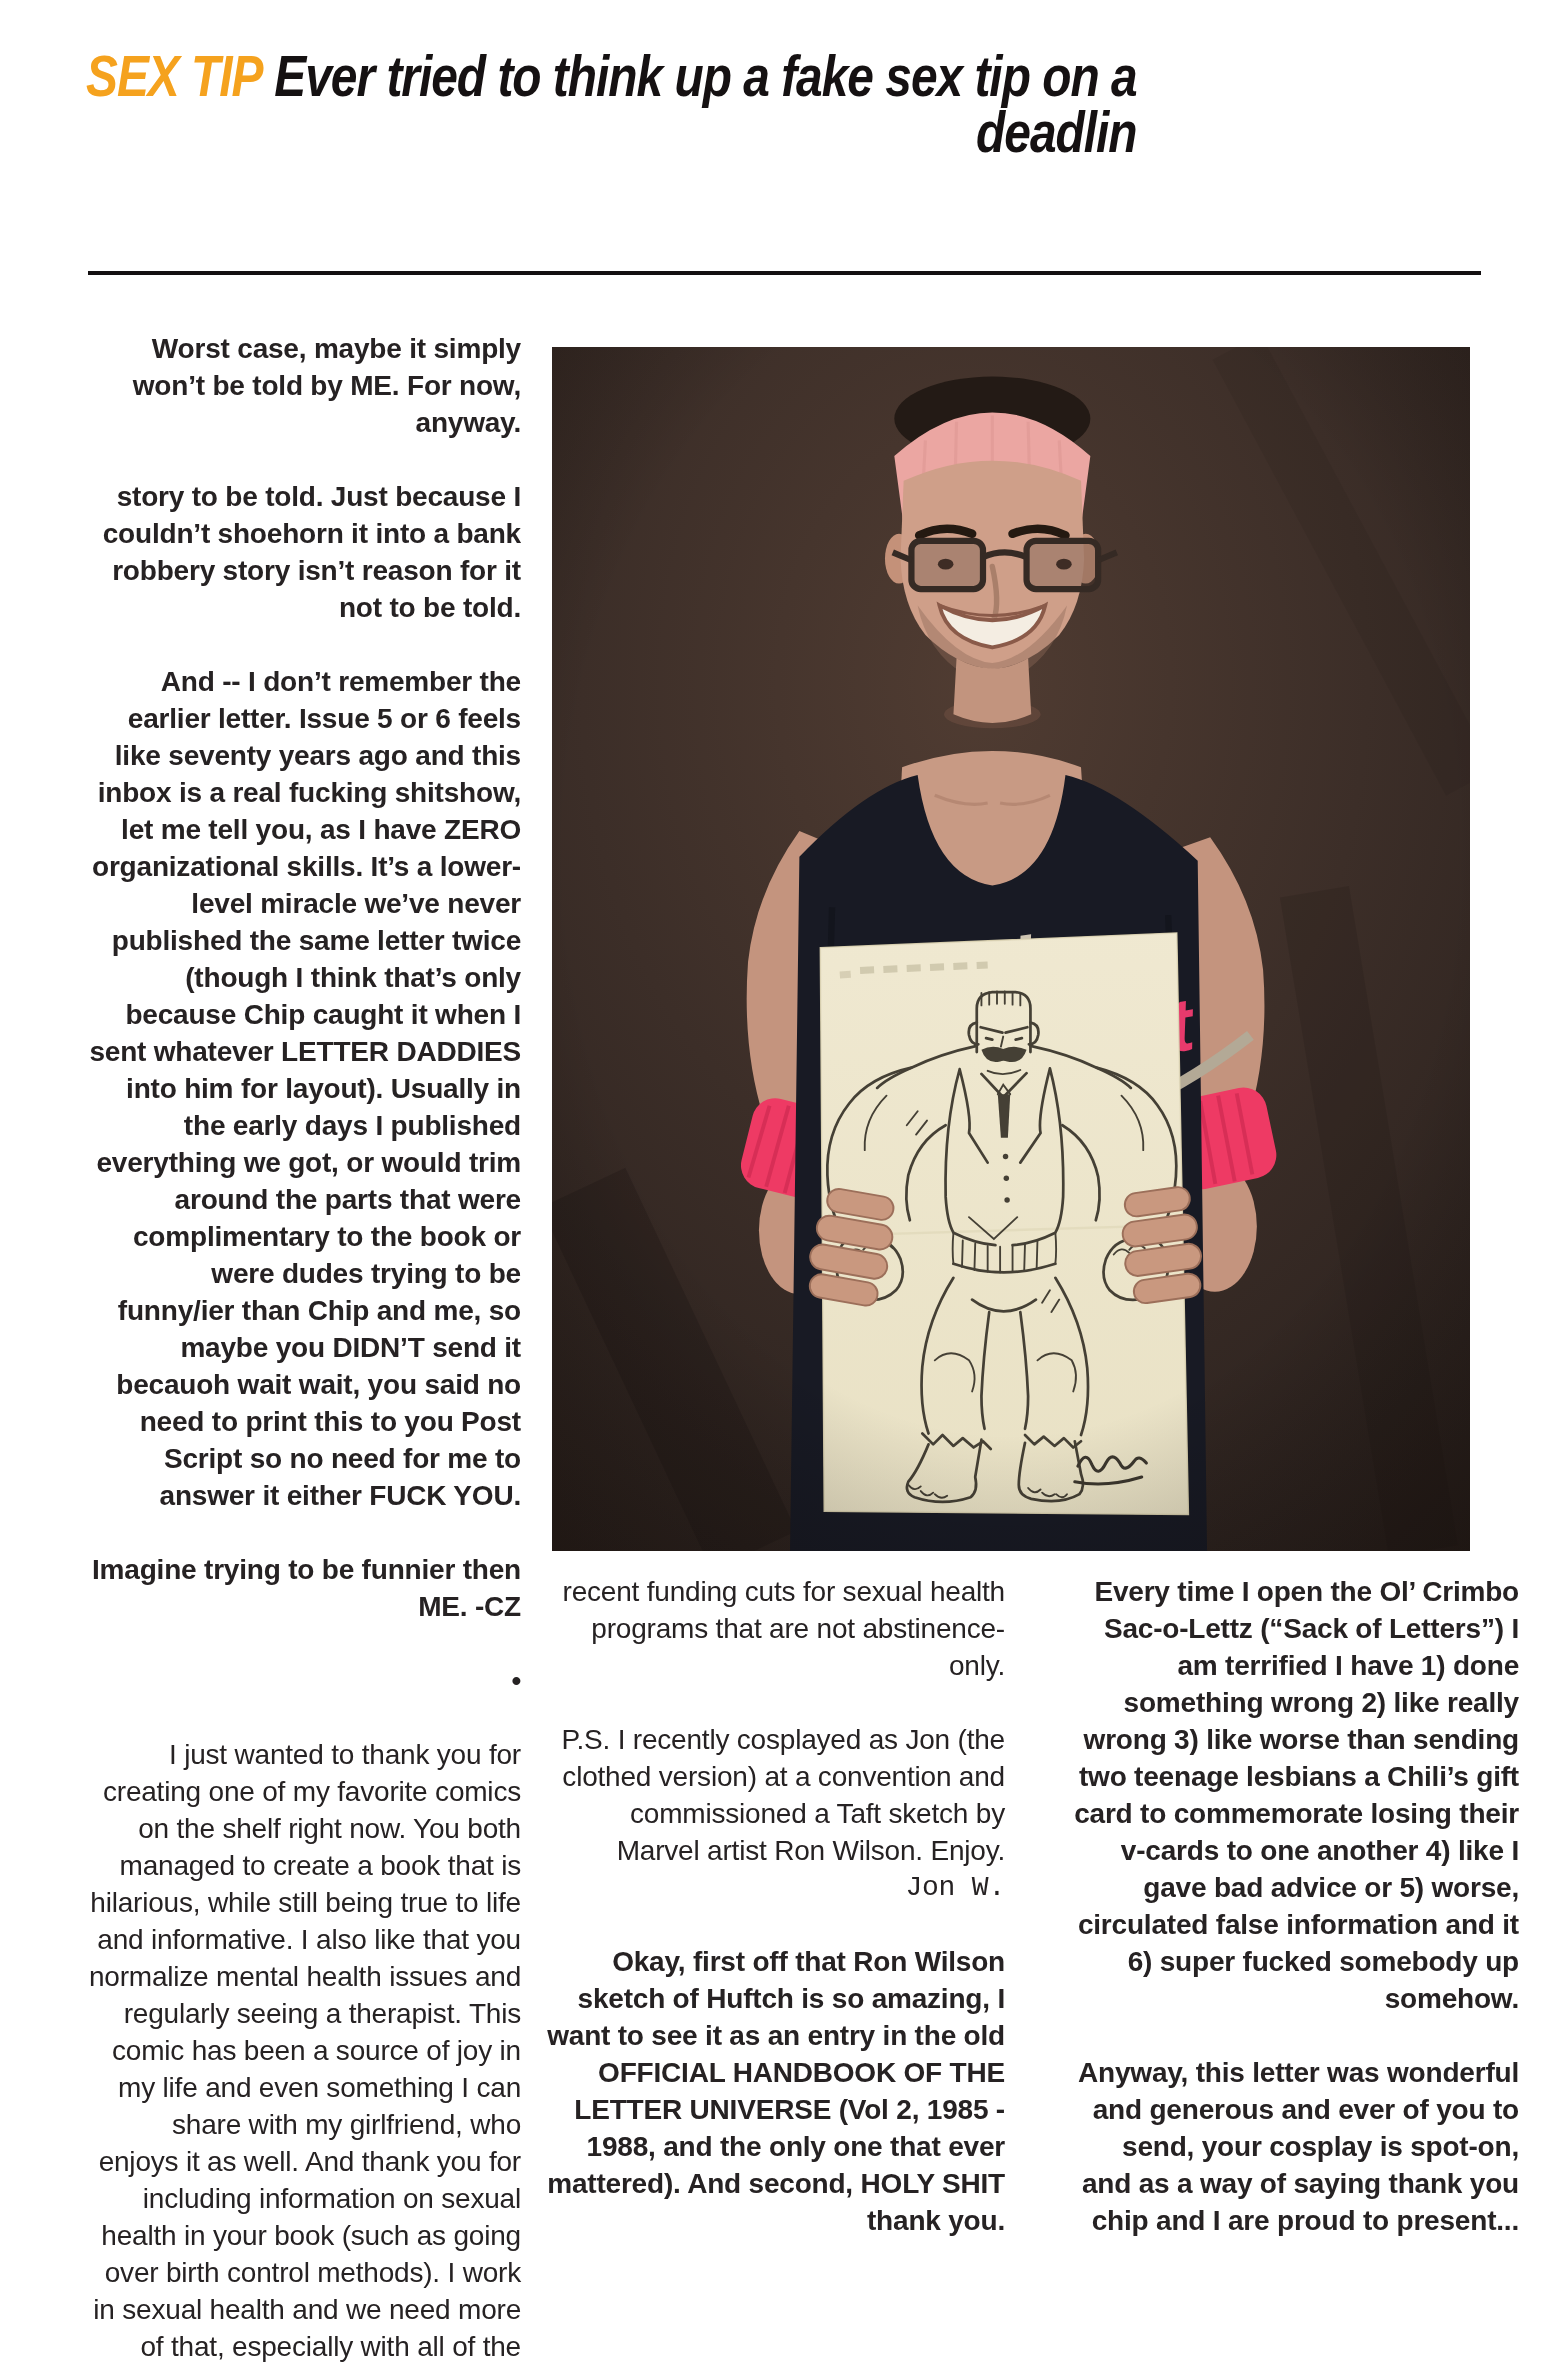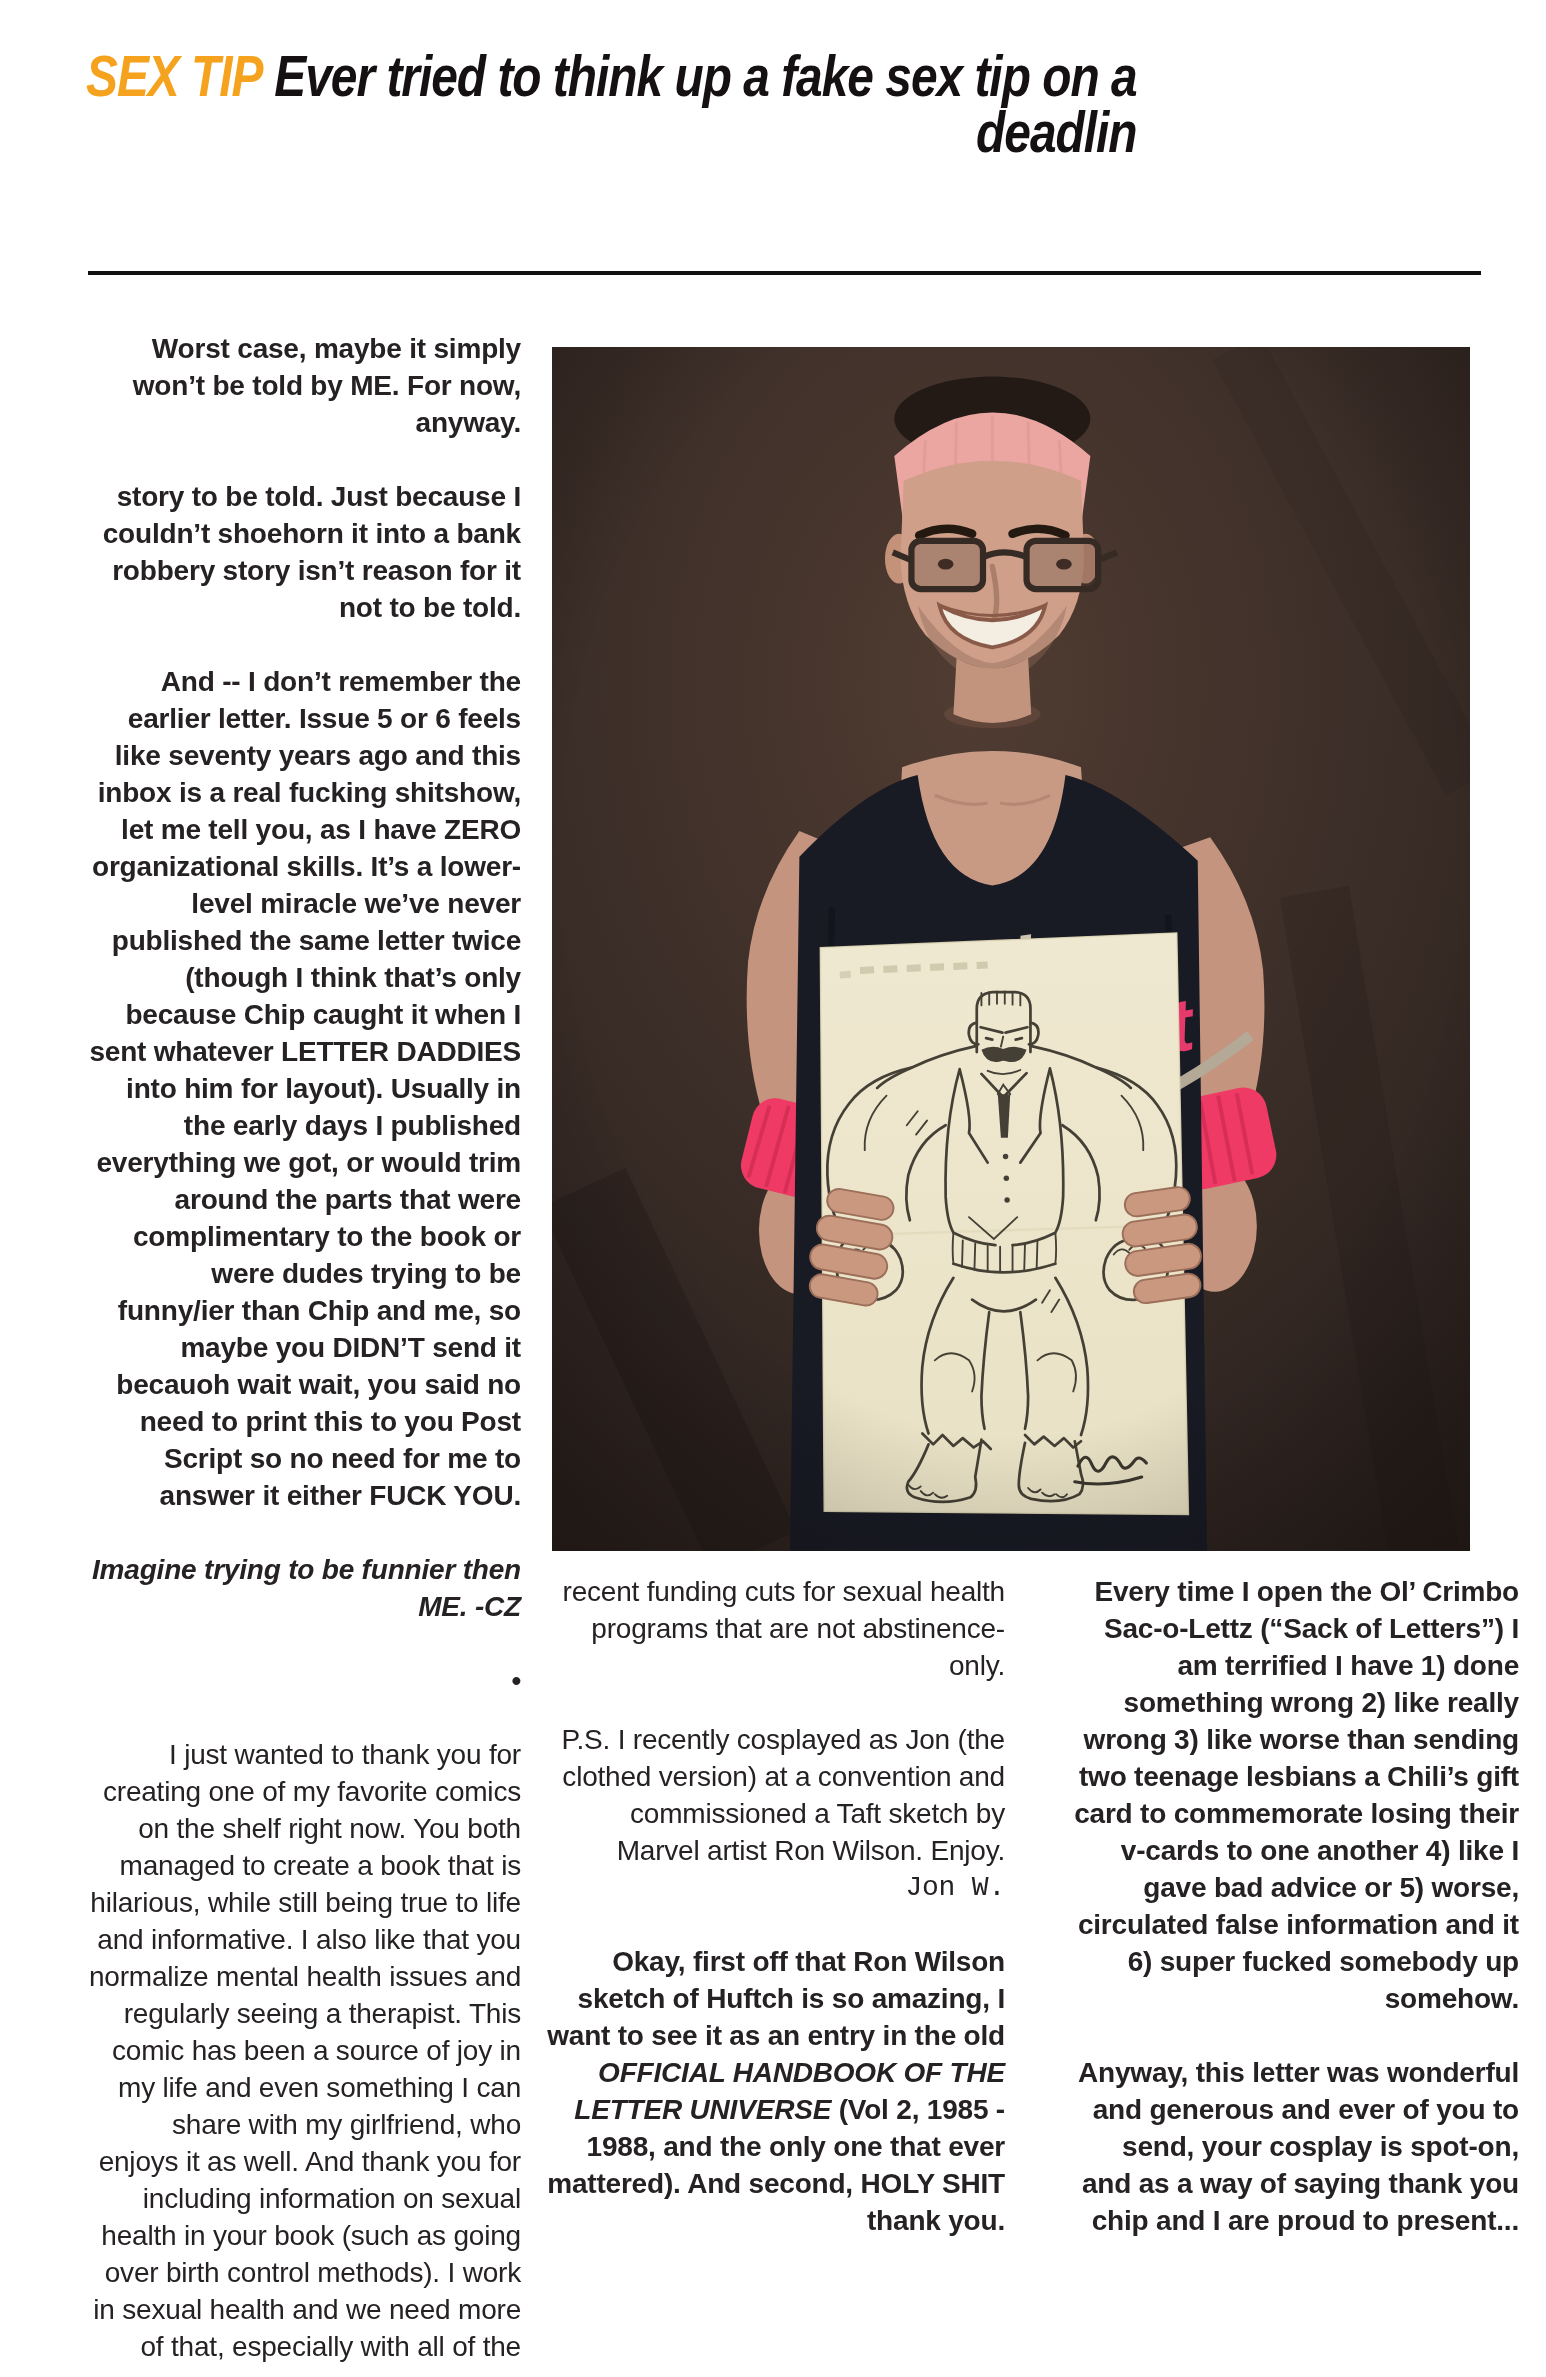--- a/index.html
+++ b/index.html
@@ -16,21 +16,21 @@
     transform:scaleX(0.84);transform-origin:left top;
   }
   .kicker{color:#F5A21E;margin-right:14px;}
   .rule{position:absolute;left:88px;top:271px;width:1393px;height:3.9px;background:#131011;}
   .col{position:absolute;font-size:28px;line-height:37px;letter-spacing:-0.2px;color:#262223;}
   .col p{margin:0 0 37px 0;}
   .col-left{left:88px;top:330px;width:433px;}
   .col-mid{left:541px;top:1573px;width:464px;}
   .col-right{left:1069px;top:1573px;width:450px;}
   .b{font-weight:700;}
-  .i{font-style:italic;}
+  .i{}
   .tight{margin-bottom:0 !important;}
   .sig{margin:0 0 37px 0 !important;font-family:Liberation Mono, monospace;}
   .gap{margin-top:37px !important;}
   .bullet{font-weight:700;}
   .photo{position:absolute;left:552px;top:347px;width:918px;height:1204px;margin:0;}
   .photo svg{display:block;width:100%;height:100%;}
   .sk{stroke:#454035;stroke-width:3.5;fill:none;stroke-linecap:round;stroke-linejoin:round;}
   .skf{fill:#454035;stroke:none;}
   .sk2{stroke:#454035;stroke-width:2.4;fill:none;stroke-linecap:round;}
   .logoTxt{font-family:"Liberation Sans",sans-serif;font-style:italic;font-weight:800;letter-spacing:-5px;}

